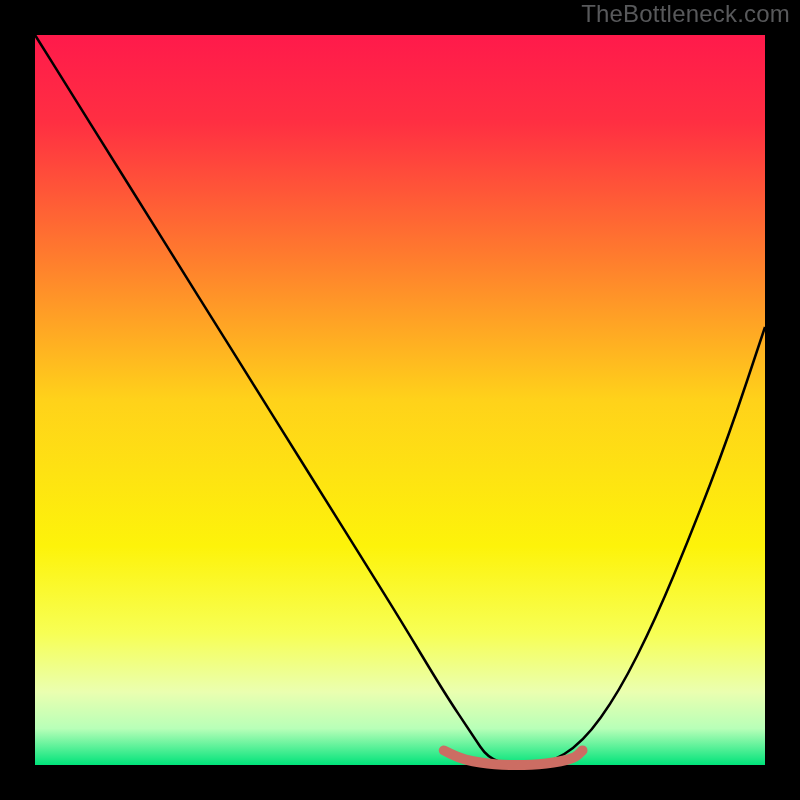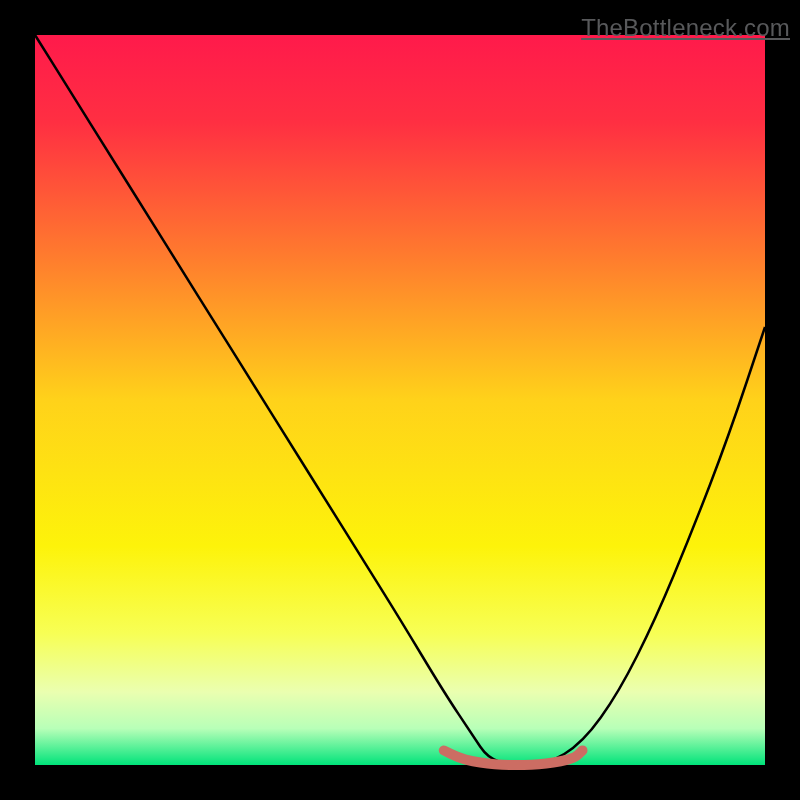--- a/index.html
+++ b/index.html
@@ -11,28 +11,27 @@
     overflow: hidden;
   }
   .frame {
     position: relative;
     width: 800px;
     height: 800px;
     background: #000;
   }
   .watermark {
     position: absolute;
-    top: 14px;
+    top: 0;
     right: 10px;
     font-family: Arial, Helvetica, sans-serif;
     font-size: 24px;
     color: #58595b;
     font-weight: 400;
     letter-spacing: 0.2px;
-    text-decoration: underline;
   }
   svg {
     position: absolute;
     left: 0;
     top: 0;
   }
 </style>
 </head>
 <body>
 <div class="frame">

